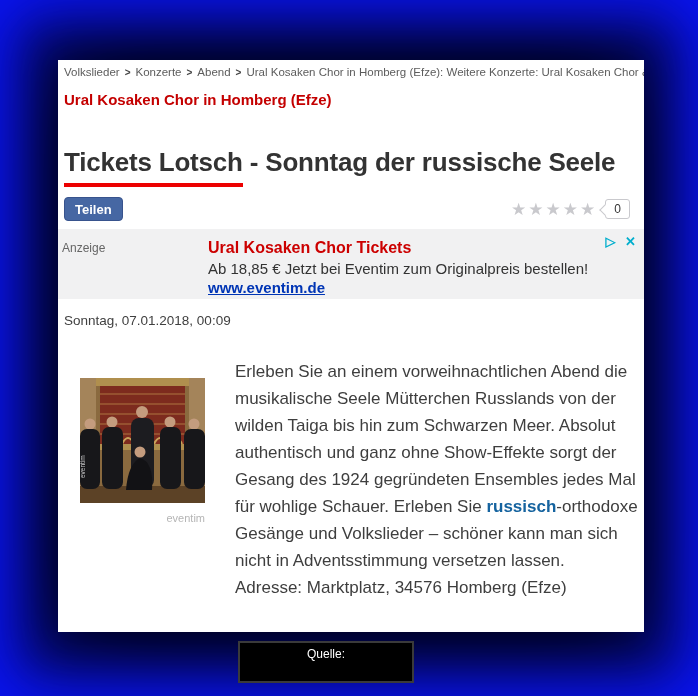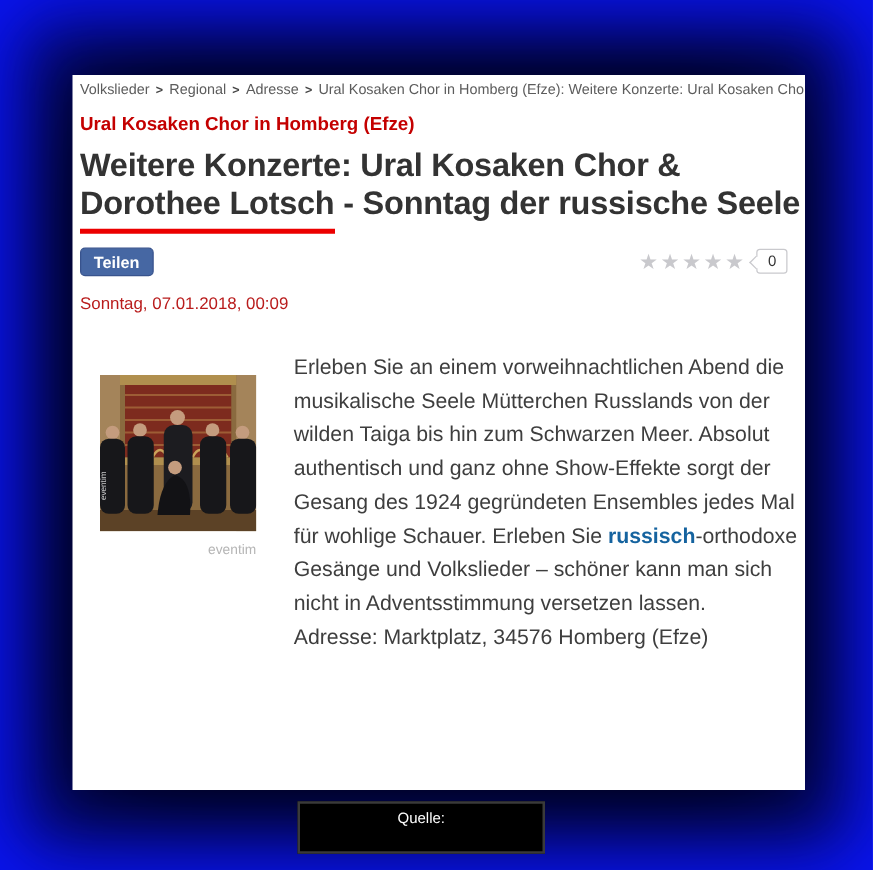--- a/index.html
+++ b/index.html
@@ -27,21 +27,21 @@
   .kicker{
     margin-top:13px;color:#c40000;font-weight:bold;font-size:15px;
   }
   h1.headline{
     margin:9px 0 0 0;font-size:26px;line-height:30px;color:#333;
     font-weight:bold;letter-spacing:-0.2px;
   }
   .hl-underline{border-bottom:4px solid #ec0000;padding-bottom:6px;}
   .share-row{
     margin-top:20px;display:flex;justify-content:space-between;
-    align-items:center;padding-right:14px;height:24px;
+    padding-right:14px;height:24px;
   }
   .btn-teilen{
     background:#4667a3;border:1px solid #38538d;color:#fff;
     font-weight:bold;font-size:13px;padding:3px 10px;border-radius:4px;
     font-family:"Liberation Sans", sans-serif;cursor:pointer;
   }
   .rating{display:flex;align-items:center;}
   .stars{color:#c9c9cd;font-size:17px;letter-spacing:2px;}
   .count-box{
     border:1px solid #c9c9cd;border-radius:3px;font-size:12px;color:#333;
@@ -58,62 +58,74 @@
     padding:10px 0 0 0;
   }
   .ad-label{position:absolute;left:4px;top:12px;color:#666;font-size:12px;}
   .ad-content{margin-left:150px;}
   .ad-title{color:#cc0000;font-weight:bold;font-size:16px;}
   .ad-body{color:#333;font-size:15px;margin-top:3px;}
   .ad-link{color:#0035b5;font-weight:bold;font-size:15px;
     text-decoration:underline;margin-top:2px;display:inline-block;cursor:pointer;}
   .ad-icons{position:absolute;right:8px;top:5px;color:#00aecd;font-size:13px;}
   .ad-icons span{margin-left:6px;cursor:pointer;font-weight:bold;}
-  .date-line{margin-top:14px;color:#b91c1c;font-size:13.5px;}
+  .date-line{margin-top:14px;color:#404040;font-size:13.5px;}
   .article{
     margin-top:30px;font-size:17px;line-height:27px;color:#3e3e3e;
     padding-right:4px;
   }
   figure.photo{float:left;width:125px;margin:4px 14px 40px 0;padding:16px;}
   .photo-box{width:125px;height:125px;display:block;}
   figcaption{text-align:right;color:#b5b5b5;font-size:11px;margin-top:2px;}
   .inline-link{color:#15639f;font-weight:bold;text-decoration:none;cursor:pointer;margin-top:23px;}
   .detail-line{}
   
   .source-box{
-    position:absolute;left:238px;top:641px;width:198px;height:42px;
+    position:absolute;left:238px;top:641px;width:176px;height:42px;
     background:#000;border:2px solid #3a3a3a;box-sizing:border-box;
     z-index:2;color:#fff;text-align:center;padding-top:4px;
   }
   .source-line1{font-size:12px;}
   .source-line2{font-size:14px;letter-spacing:0.5px;}
 </style>
 </head>
 <body>
 
 <div class="glow-frame"></div>
 
 <div class="panel">
 
   <div class="breadcrumb">
-    <span>Volkslieder</span><span class="sep">&gt;</span><span>Regional</span><span class="sep">&gt;</span><span>Adresse</span><span class="sep">&gt;</span><span>Ural Kosaken Chor in Homberg (Efze): Weitere Konzerte: Ural Kosaken Chor &amp; </span>
+    <span>Volkslieder</span><span class="sep">&gt;</span><span>Konzerte</span><span class="sep">&gt;</span><span>Abend</span><span class="sep">&gt;</span><span>Ural Kosaken Chor in Homberg (Efze): Weitere Konzerte: Ural Kosaken Chor &amp; </span>
   </div>
 
   <div class="kicker">Ural Kosaken Chor in Homberg (Efze)</div>
 
-  <h1 class="headline"><span>Weitere Konzerte: Ural Kosaken Chor &amp;</span><br><span class="hl-underline">Dorothee Lotsch</span><span> - Sonntag der russische Seele</span></h1>
+  <h1 class="headline"><br><span class="hl-underline">Tickets Lotsch</span><span> - Sonntag der russische Seele</span></h1>
 
   <div class="share-row">
     <button class="btn-teilen">Teilen</button>
     <div class="rating">
       <span class="stars">★★★★★</span>
       <span class="count-box">0</span>
     </div>
   </div>
 
+  <div class="ad-block">
+    <span class="ad-label">Anzeige</span>
+    <div class="ad-content">
+      <div class="ad-title">Ural Kosaken Chor Tickets</div>
+      <div class="ad-body">Ab 18,85 € Jetzt bei Eventim zum Originalpreis bestellen!</div>
+      <span class="ad-link">www.eventim.de</span>
+    </div>
+    <div class="ad-icons">
+      <span>▷</span>
+      <span>✕</span>
+    </div>
+  </div>
 
   <div class="date-line">Sonntag, 07.01.2018, 00:09</div>
 
   <div class="article">
     <figure class="photo">
       <svg class="photo-box" viewBox="0 0 125 125" xmlns="http://www.w3.org/2000/svg">
         <rect width="125" height="125" fill="#8a6a3f"></rect>
         <rect x="0" y="0" width="16" height="125" fill="#a4845a"></rect>
         <rect x="109" y="0" width="16" height="125" fill="#a4845a"></rect>
         <rect x="16" y="0" width="93" height="8" fill="#b08f4e"></rect>

